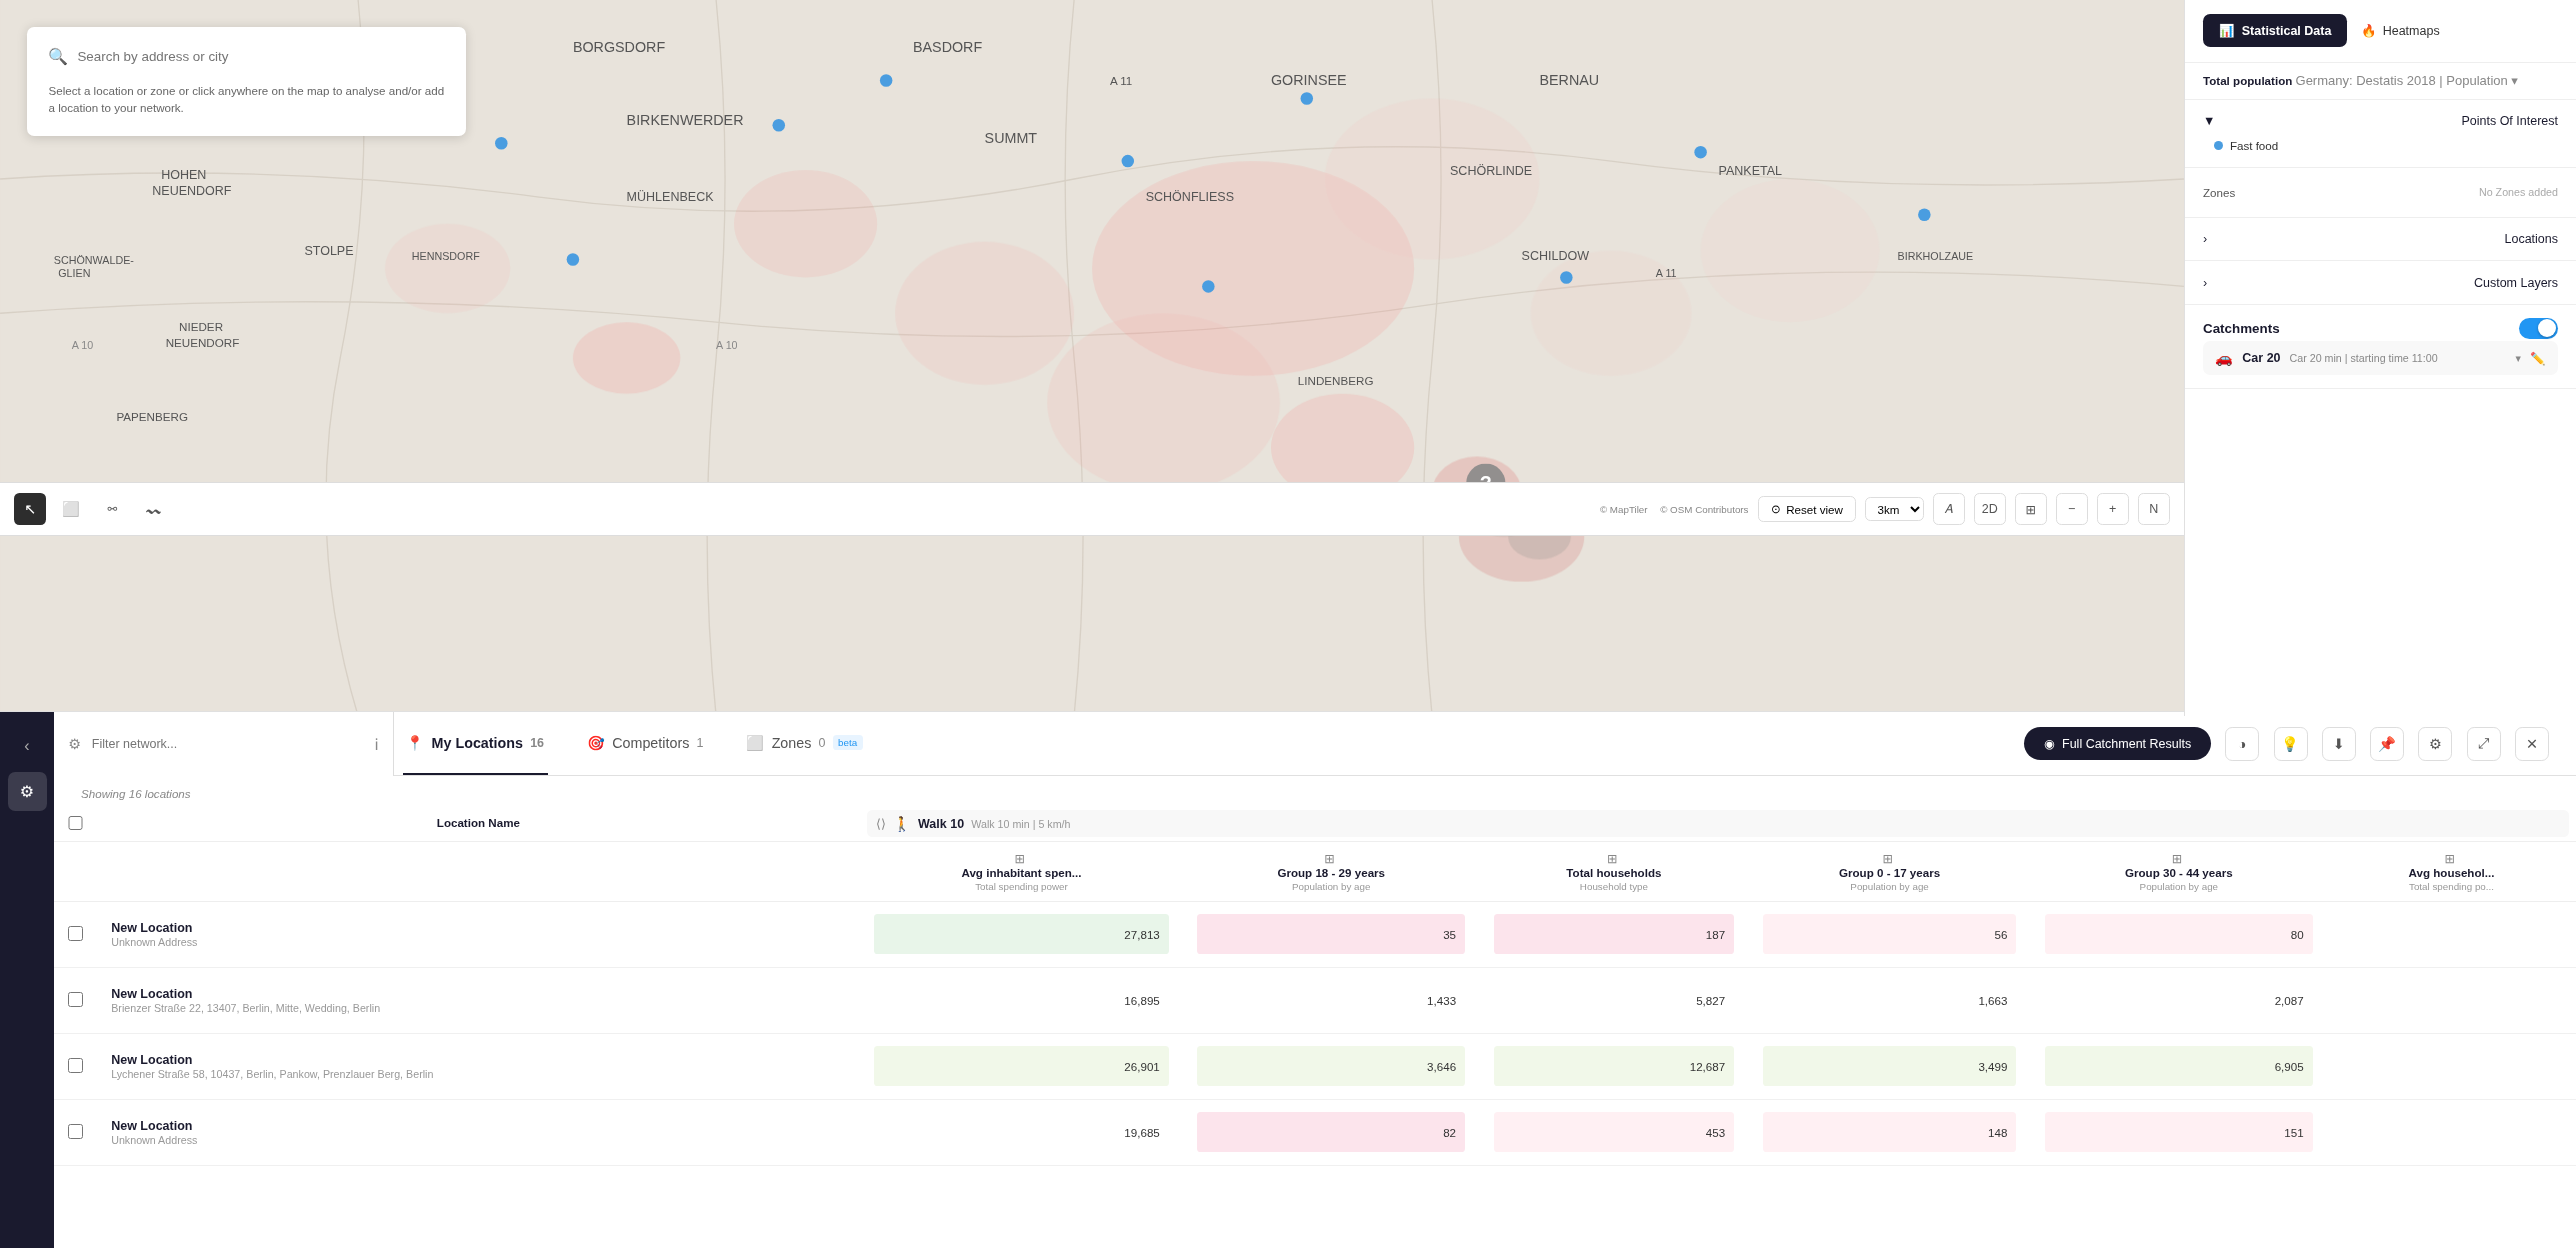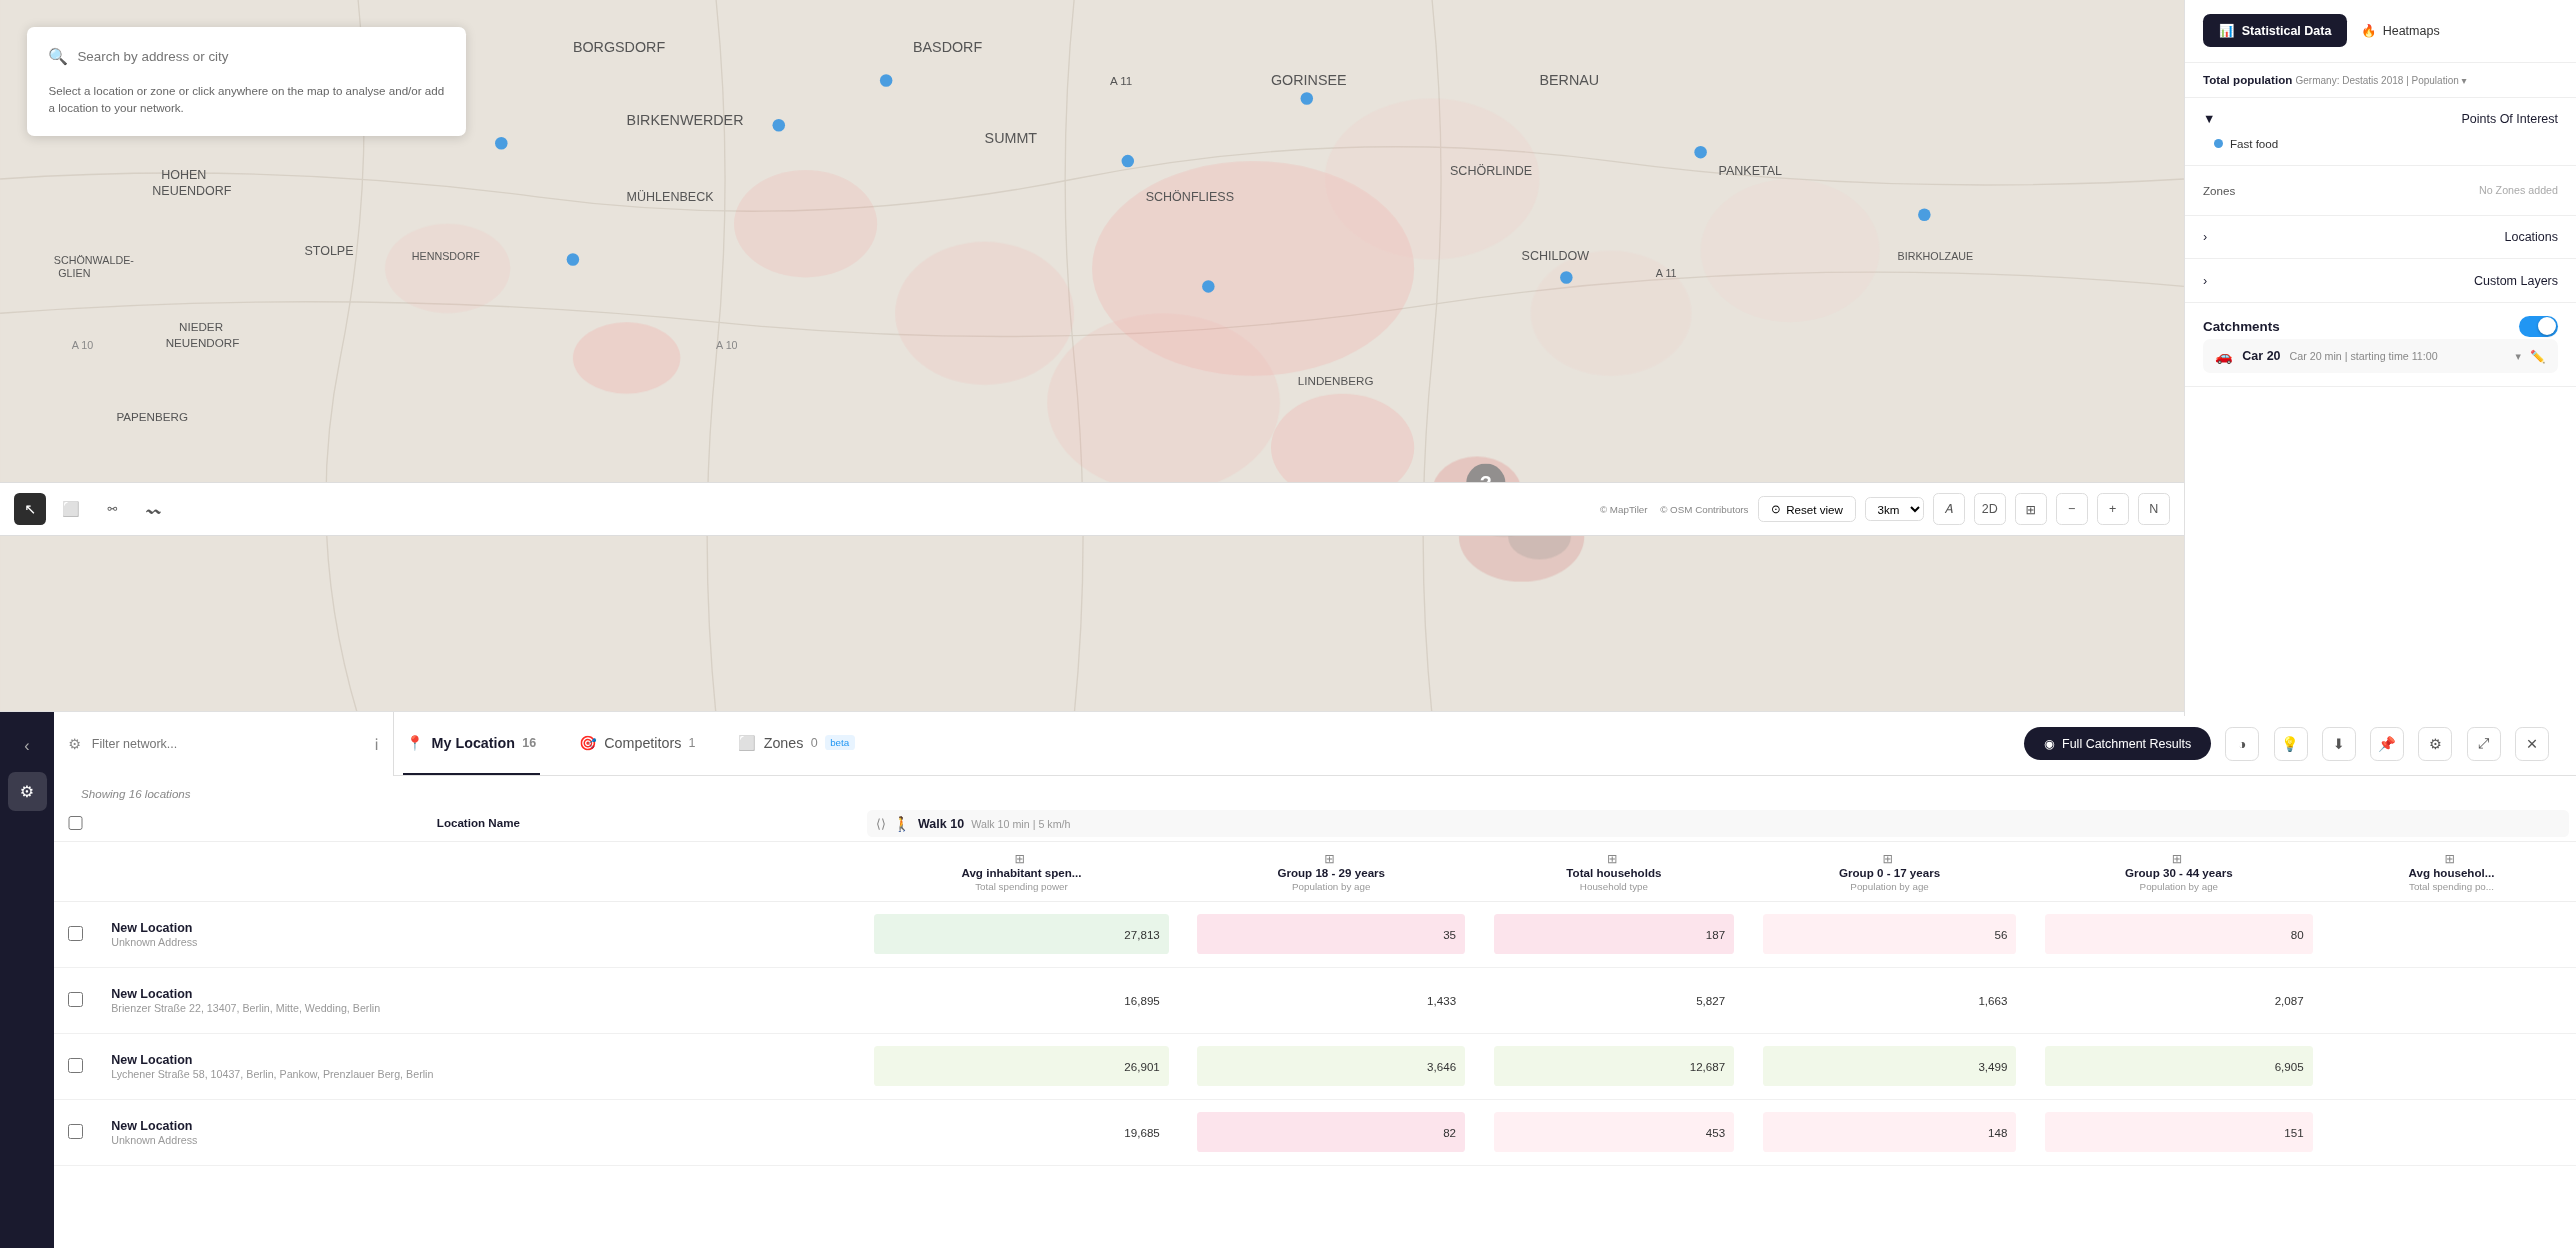--- a/index.html
+++ b/index.html
@@ -184,21 +184,21 @@
     .right-panel-subheader {
       padding: 10.7px 18px;
       border-bottom: 0.9px solid #eee;
       font-size: 11.6px;
     }
     .total-pop-label {
       font-weight: 600;
       color: #1a1a2e;
     }
     .total-pop-source {
-      font-size: 10px;
+      font-size: 13px;
       color: #888;
     }
     .panel-section {
       padding: 9px 18px;
       border-bottom: 0.9px solid #eee;
     }
     .panel-section-header {
       display: flex;
       align-items: center;
       justify-content: space-between;
@@ -702,21 +702,21 @@
 
   <div style="position: absolute; top: 0; left: 54px; width: 340px; height: 64px; background: white; border-right: 0.9px solid #ddd; display: flex; align-items: center; padding: 0 14.3px; gap: 10.7px; z-index: 5;">
     <span style="color:#888; font-size:14.3px;">⚙</span>
     <input class="filter-input" type="text" placeholder="Filter network..." style="">
     <span class="info-icon">ℹ</span>
   </div>
 
   <div class="tabs-bar" style="padding-left: 403px;">
     <div class="tab-item active">
       <span class="tab-icon">📍</span>
-      <span>My Location</span>
+      <span>My Locations</span>
       <span class="tab-count">16</span>
     </div>
     <div class="tab-item">
       <span class="tab-icon">🎯</span>
       <span>Competitors</span>
       <span class="tab-count">1</span>
     </div>
     <div class="tab-item">
       <span class="tab-icon">⬜</span>
       <span>Zones</span>

